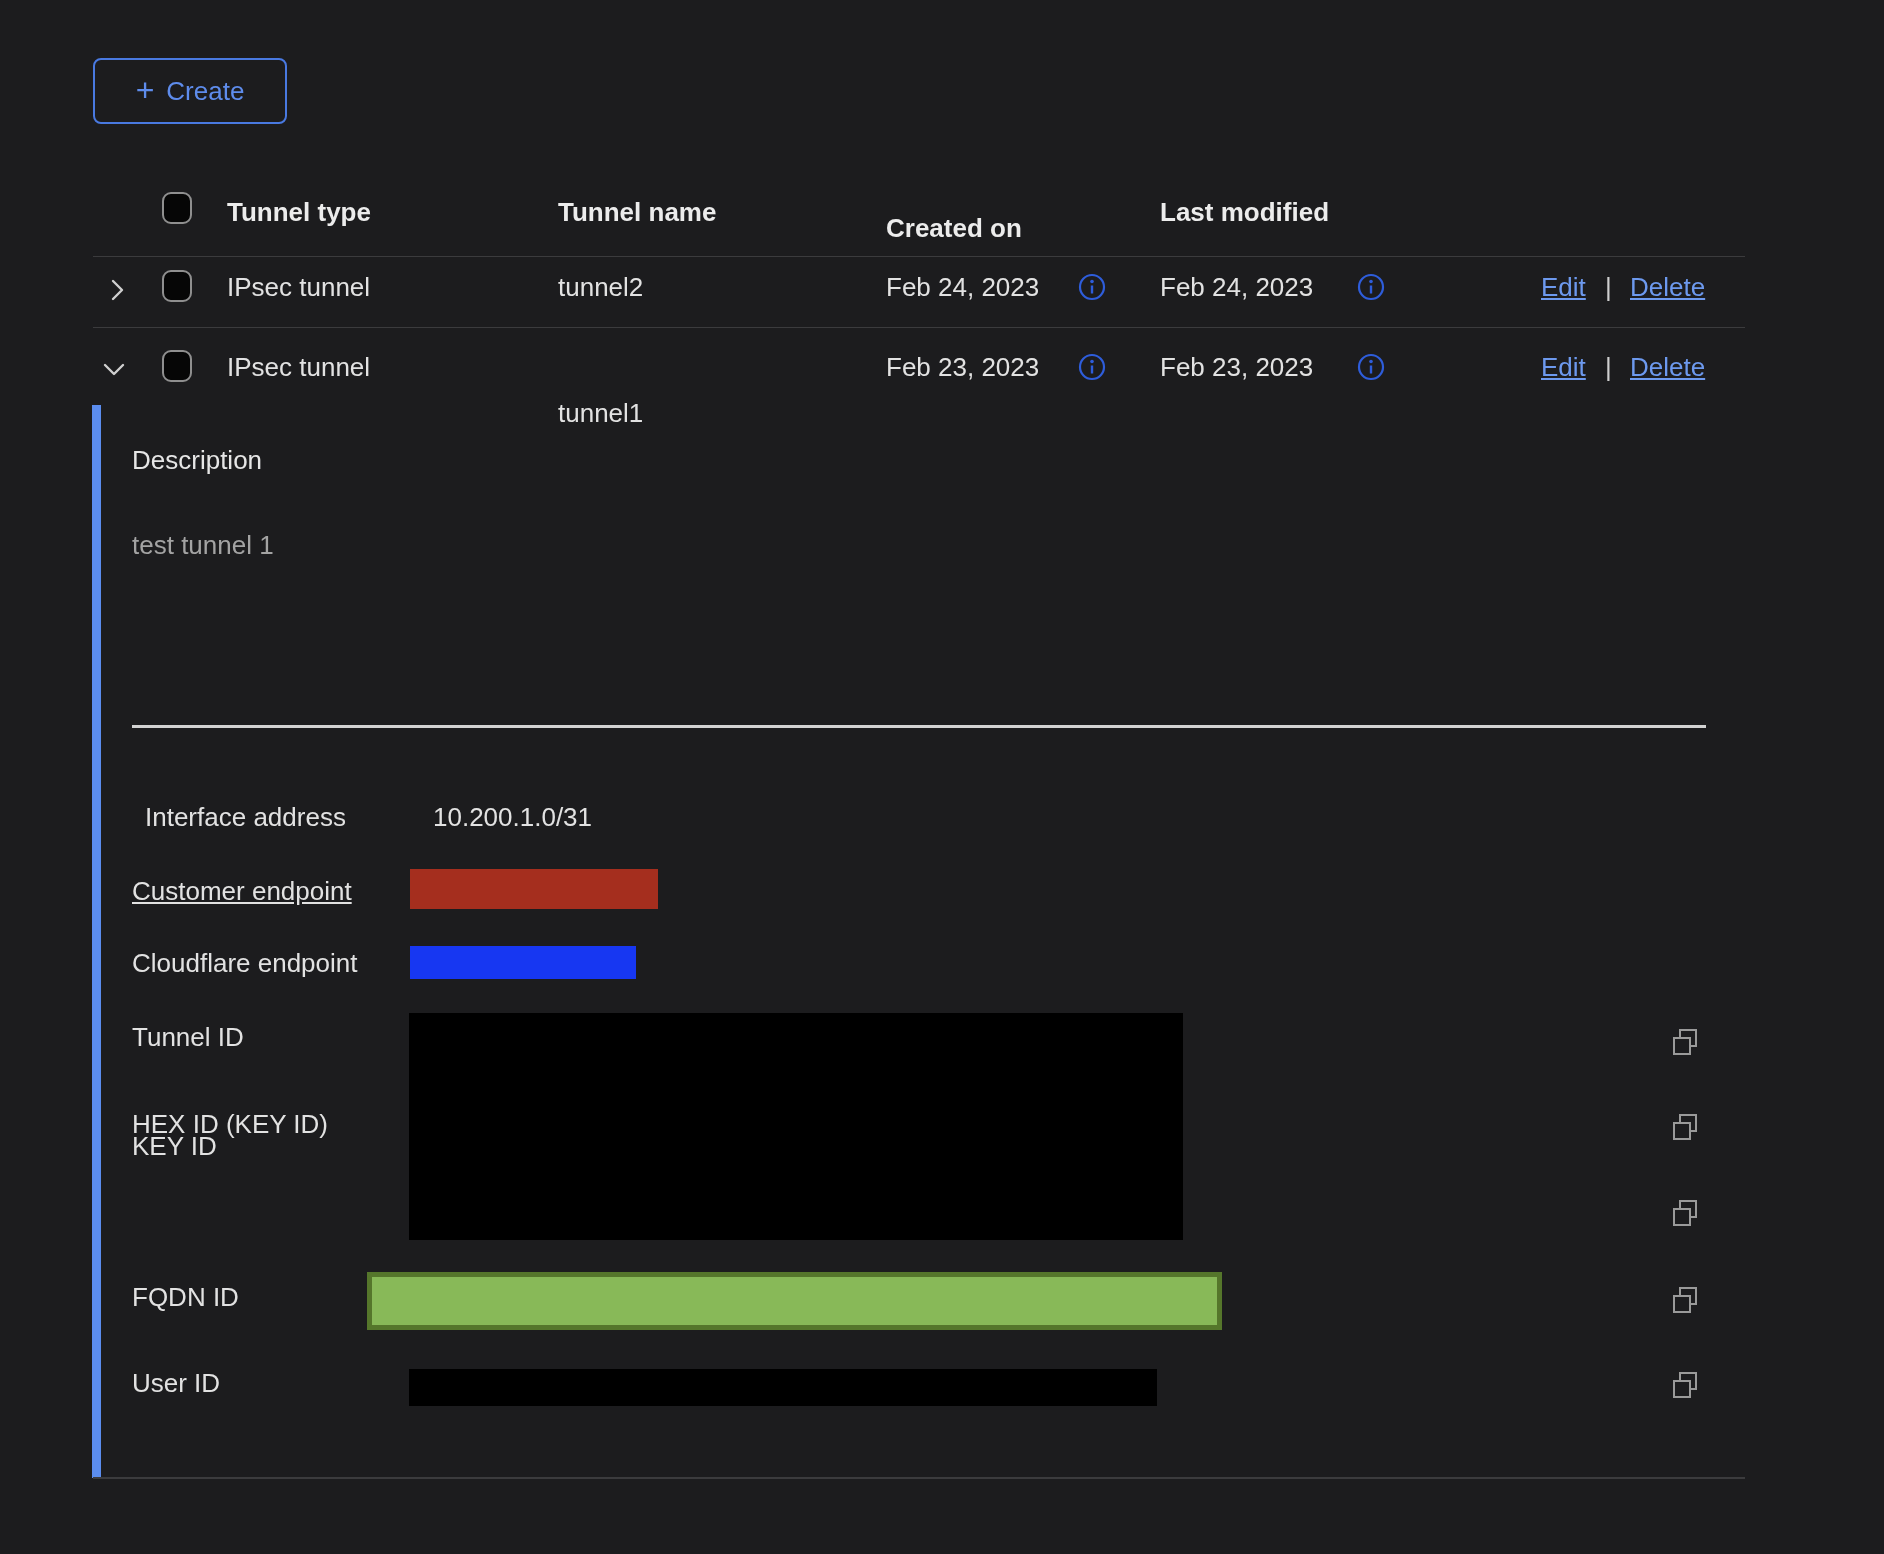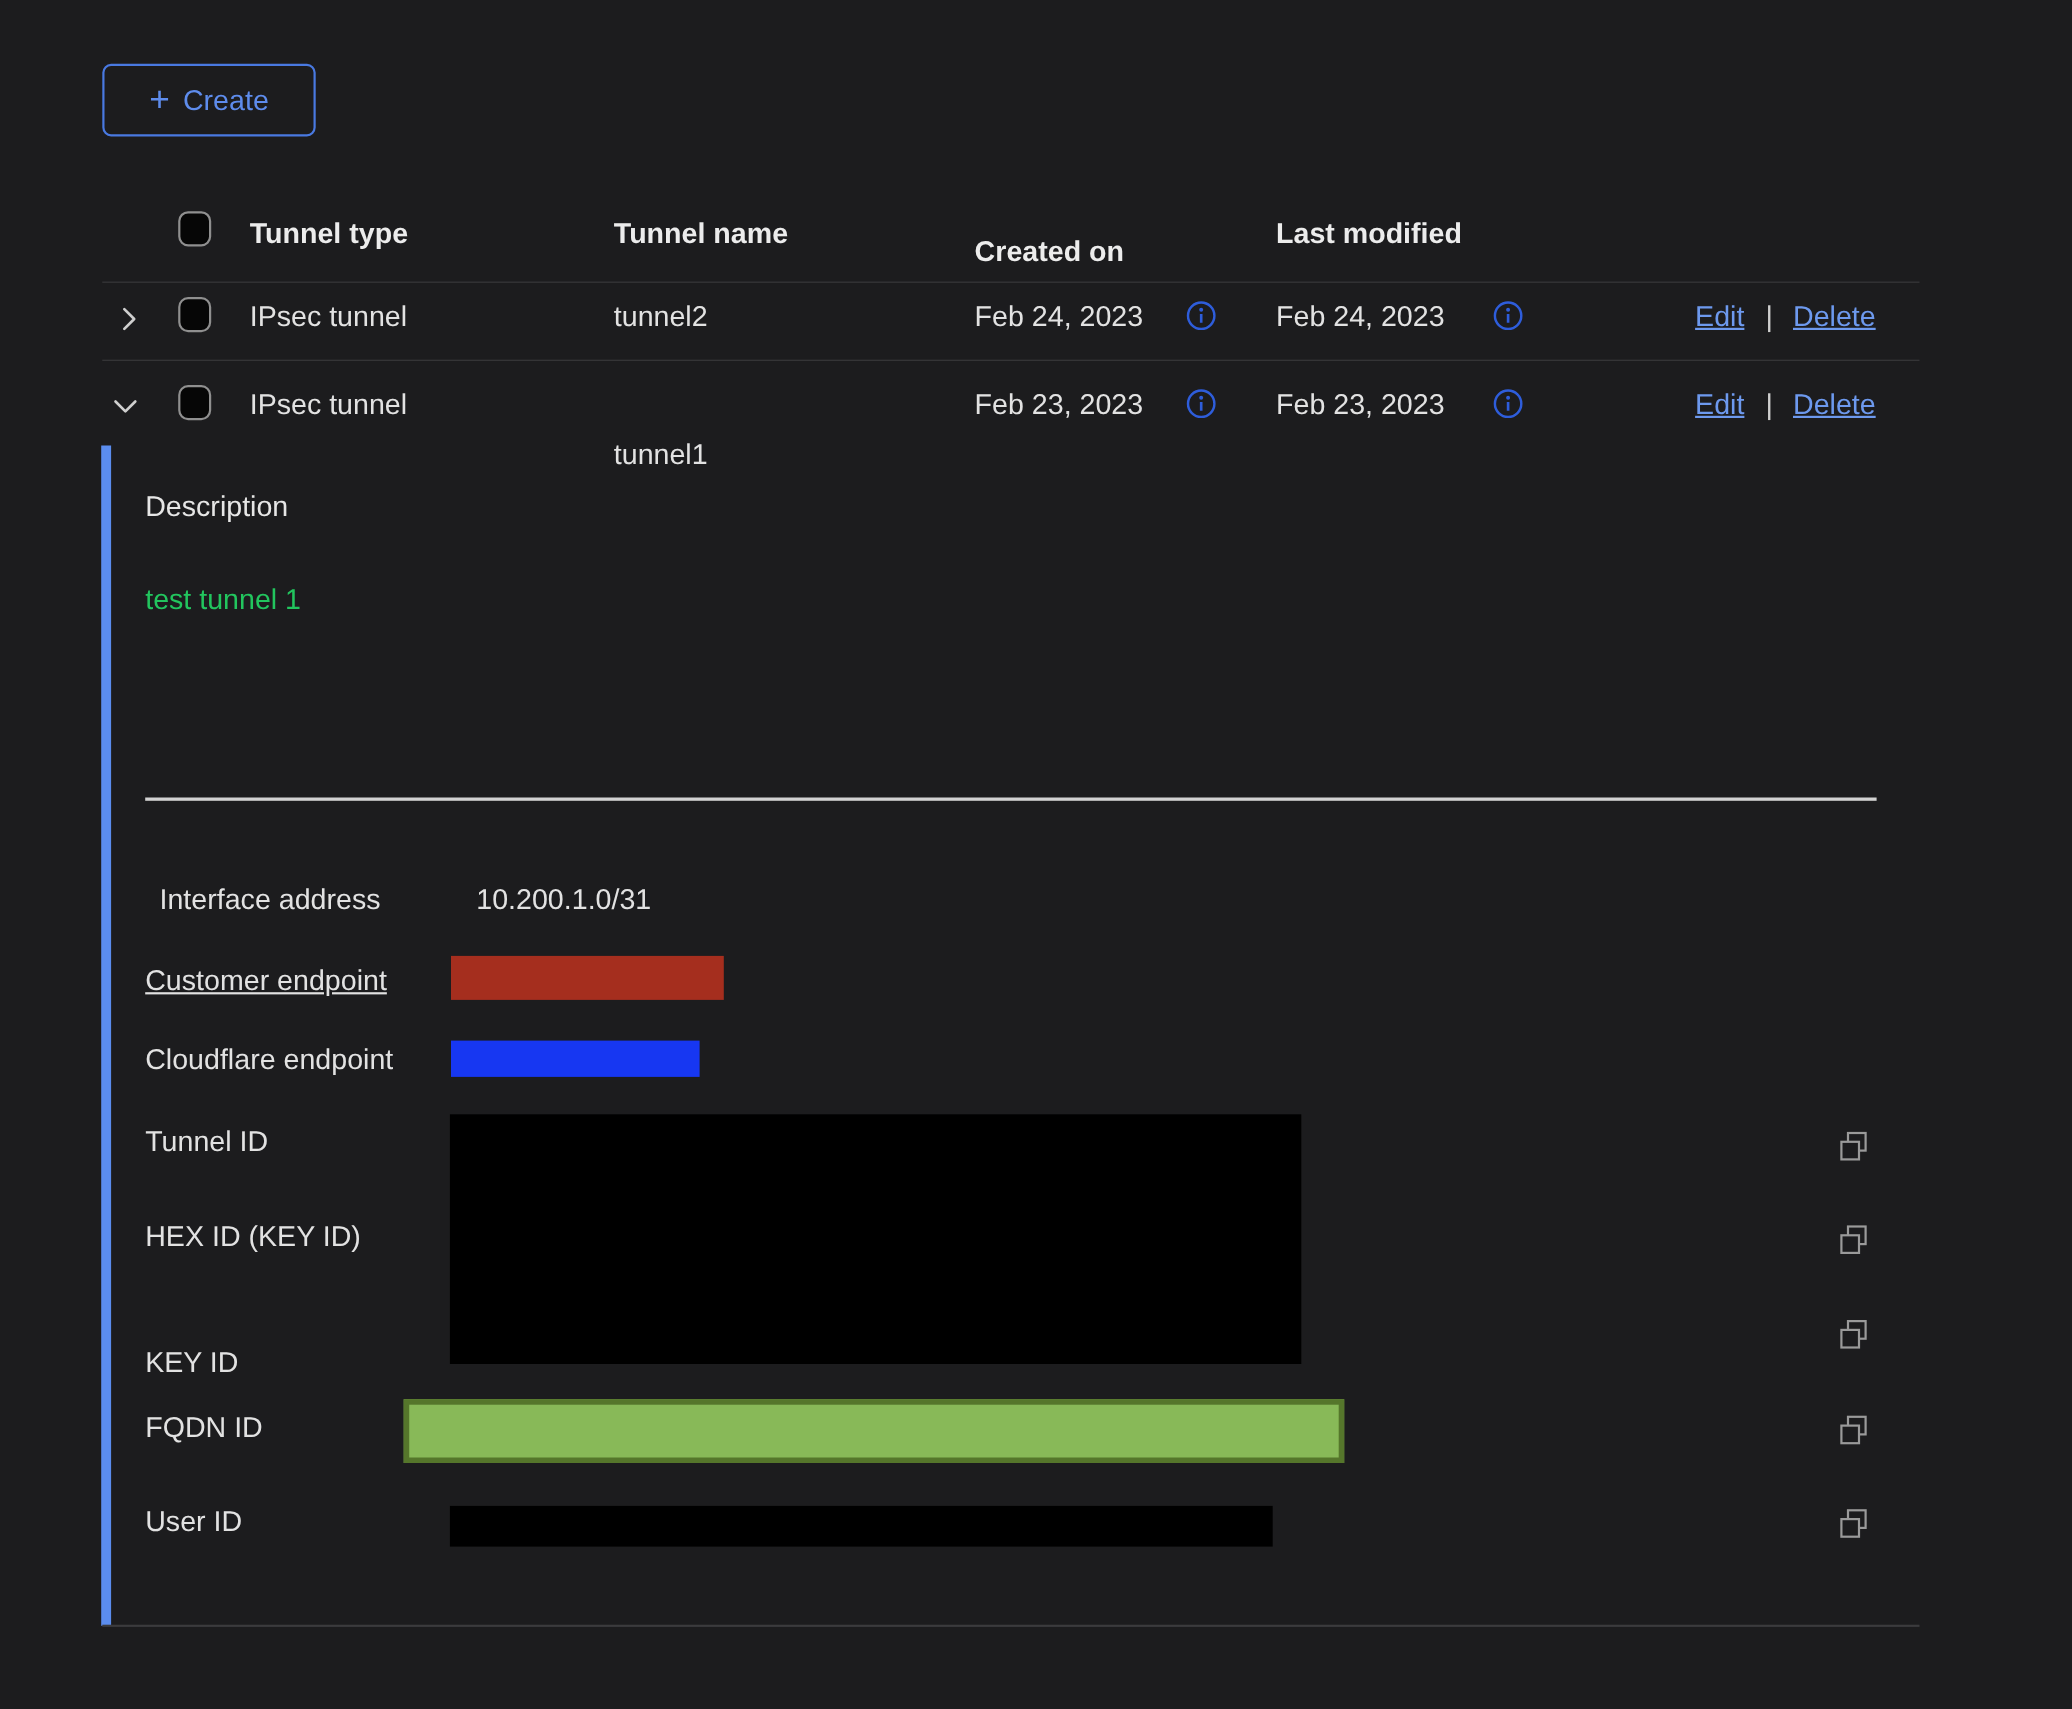--- a/index.html
+++ b/index.html
@@ -3,21 +3,21 @@
 <meta charset="utf-8">
 <style>
   html,body{margin:0;padding:0;background:#1c1c1e;}
   .canvas{
     position:relative;width:1884px;height:1554px;background:#1c1c1e;
     font-family:"Liberation Sans","DejaVu Sans",sans-serif;overflow:hidden;
   }
   .abs{position:absolute;}
   .txt{font-size:26px;line-height:30px;color:#e2e2e2;white-space:nowrap;}
   .hdr{font-weight:700;color:#ececec;}
-  .muted{color:#22c55e;}
+  .muted{color:#a3a3a3;}
   .outline-btn{
     position:absolute;display:flex;align-items:center;justify-content:center;gap:12px;
     background:transparent;border:2px solid #4979e1;border-radius:8px;
     color:#5e8cec;font-size:26px;font-family:inherit;cursor:pointer;
   }
   .plus{font-size:32px;font-weight:300;line-height:26px;position:relative;top:-1px;}
   .divider{position:absolute;height:1px;background:#3b3b3d;}
   .light-divider{position:absolute;height:3px;background:#d2d2d2;}
   .checkbox{
     position:absolute;width:30px;height:32px;border:2px solid #8f8f8f;border-radius:9px;
@@ -120,21 +120,21 @@
   <div class="abs txt" style="left:433px;top:802px;">10.200.1.0/31</div>
 
   <div class="abs txt" style="left:132px;top:876px;text-decoration:underline;">Customer endpoint</div>
   <div class="redact redact-red" style="left:410px;top:869px;width:248px;height:40px;"></div>
 
   <div class="abs txt" style="left:132px;top:948px;">Cloudflare endpoint</div>
   <div class="redact redact-blue" style="left:410px;top:946px;width:226px;height:33px;"></div>
 
   <div class="abs txt" style="left:132px;top:1022px;">Tunnel ID</div>
   <div class="abs txt" style="left:132px;top:1109px;">HEX ID (KEY ID)</div>
-  <div class="abs txt" style="left:132px;top:1223px;">KEY ID</div>
+  <div class="abs txt" style="left:132px;top:1131px;">KEY ID</div>
   <div class="redact redact-black" style="left:409px;top:1013px;width:774px;height:227px;"></div>
 
   <div class="abs txt" style="left:132px;top:1282px;">FQDN ID</div>
   <div class="redact redact-green" style="left:367px;top:1272px;width:855px;height:58px;"></div>
 
   <div class="abs txt" style="left:132px;top:1368px;">User ID</div>
   <div class="redact redact-black" style="left:409px;top:1369px;width:748px;height:37px;"></div>
 
   <div class="abs icon-btn" style="left:1669px;top:1026px;">
     <svg width="32" height="32" viewBox="0 0 32 32">

